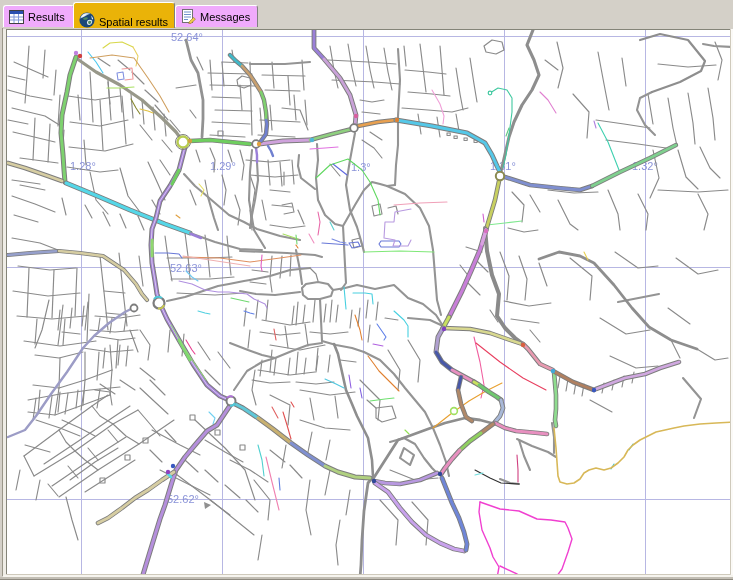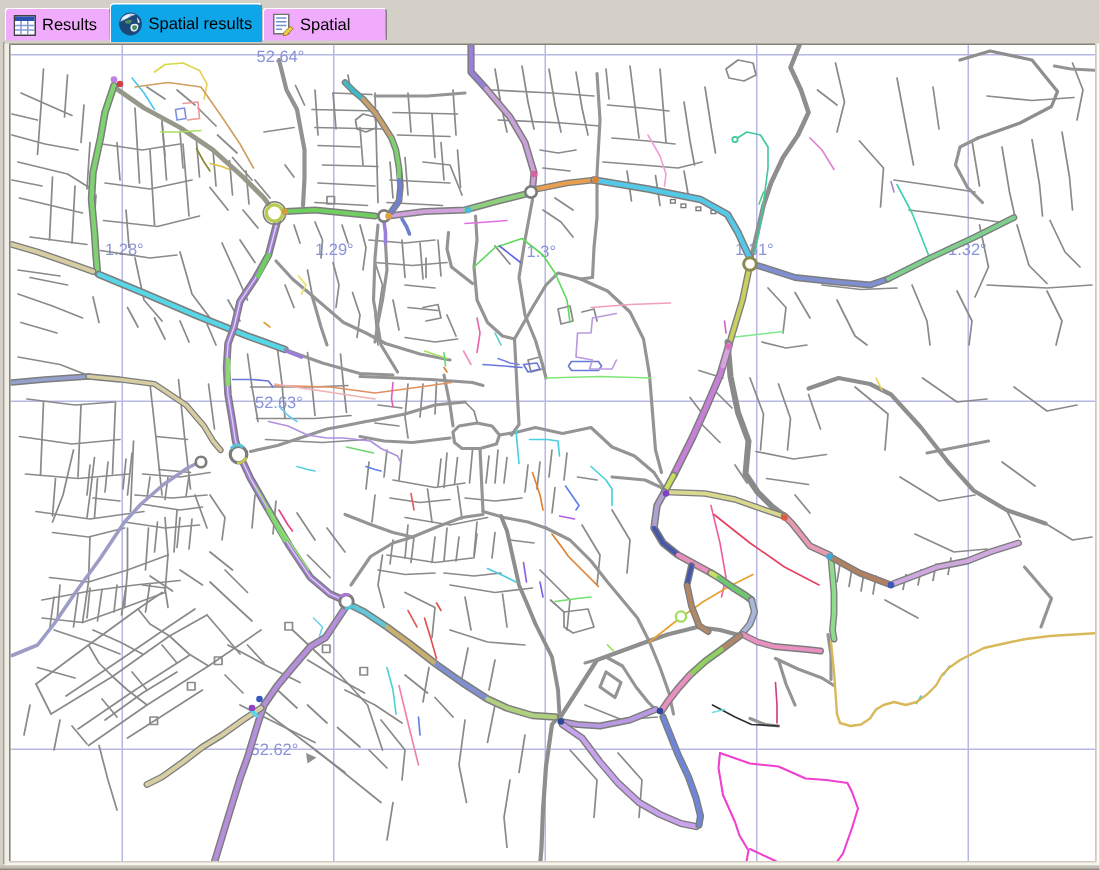--- a/index.html
+++ b/index.html
@@ -1,17 +1,17 @@
 <!DOCTYPE html>
 <html><head><meta charset="utf-8"><title>Spatial results</title>
 <style>
 html,body{margin:0;padding:0;width:733px;height:580px;background:#d4d0c8;overflow:hidden;}
 body{font-family:"Liberation Sans",sans-serif;position:relative;}
 .tab{position:absolute;top:5px;height:21px;background:#f0abfc;border:1px solid #808080;border-bottom:none;border-top-left-radius:3px;border-top-right-radius:3px;border-top-color:#fff;border-left-color:#fff;display:flex;align-items:center;font-size:11px;color:#000;z-index:2;}
-.tab.sel{top:2px;height:25px;background:#0ea5e9;z-index:3;}
+.tab.sel{top:2px;height:25px;background:#eab308;z-index:3;align-items:flex-end;}
 .tab .ic{margin-left:5px;margin-right:4px;}
 </style></head>
 <body>
 <svg width="733" height="580" viewBox="0 0 733 580" style="position:absolute;left:0;top:0;">
 <rect x="0" y="0" width="733" height="580" fill="#d4d0c8"></rect>
 <rect x="7" y="30" width="723" height="544" fill="#ffffff"></rect>
 <clipPath id="mapclip">
       <rect x="7" y="30" width="723" height="544"></rect>
     </clipPath>
 <g clip-path="url(#mapclip)">
@@ -686,14 +686,14 @@
   </div>
 <div class="tab" style="left:175px;width:81px;">
   <svg class="ic" width="15" height="15" viewBox="0 0 15 15">
    <rect x="1.5" y="0.5" width="10" height="13" fill="#fff" stroke="#707070"></rect>
    <line x1="3" y1="3" x2="10" y2="3" stroke="#7090cc"></line>
       <line x1="3" y1="5.5" x2="10" y2="5.5" stroke="#7090cc"></line>
    <line x1="3" y1="8" x2="10" y2="8" stroke="#7090cc"></line>
       <line x1="3" y1="10.5" x2="7" y2="10.5" stroke="#7090cc"></line>
    <path d="M8.2 12.8 L12.6 8.4 L14.4 10.2 L10 14.6 L7.8 14.8 Z" fill="#f0c84a" stroke="#907020" stroke-width="0.6"></path>
   </svg>
-    <span>Spatial</span>
+    <span>Messages</span>
   </div>
 
 </body></html>

